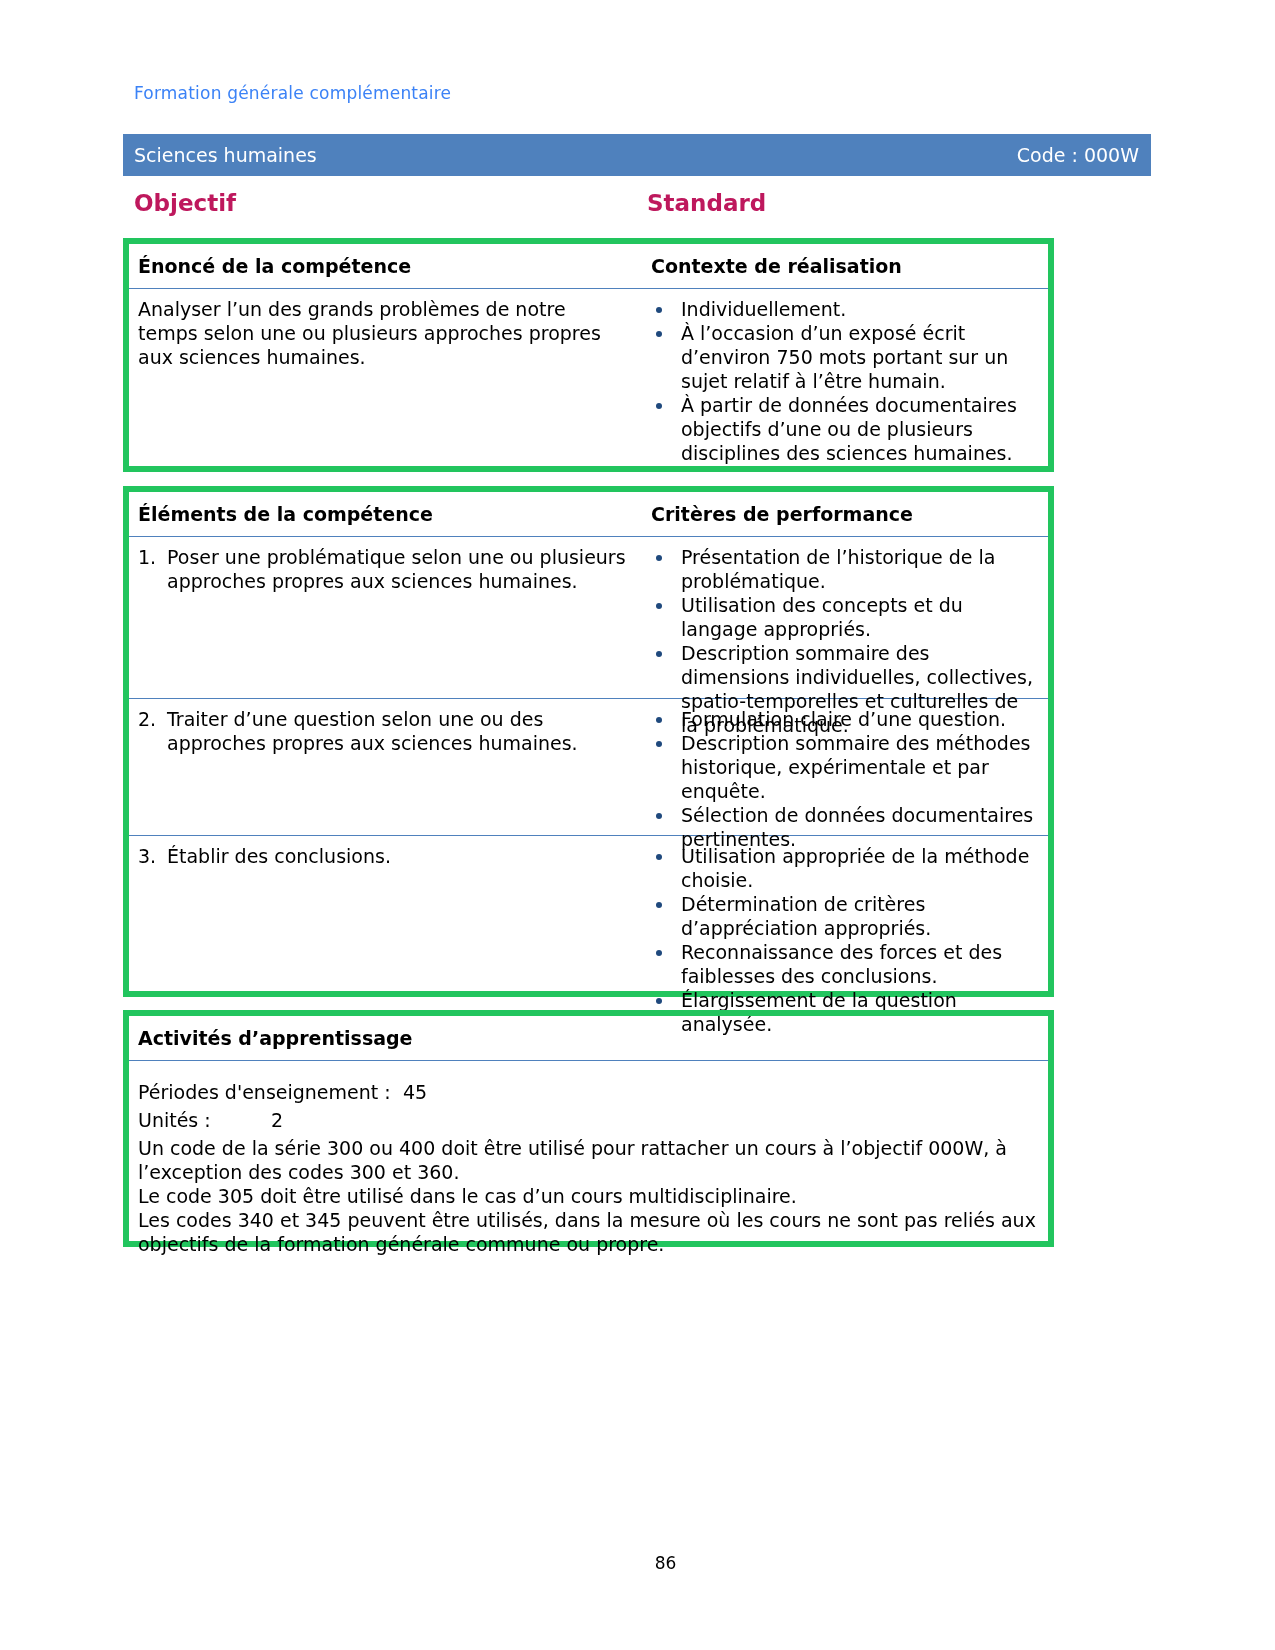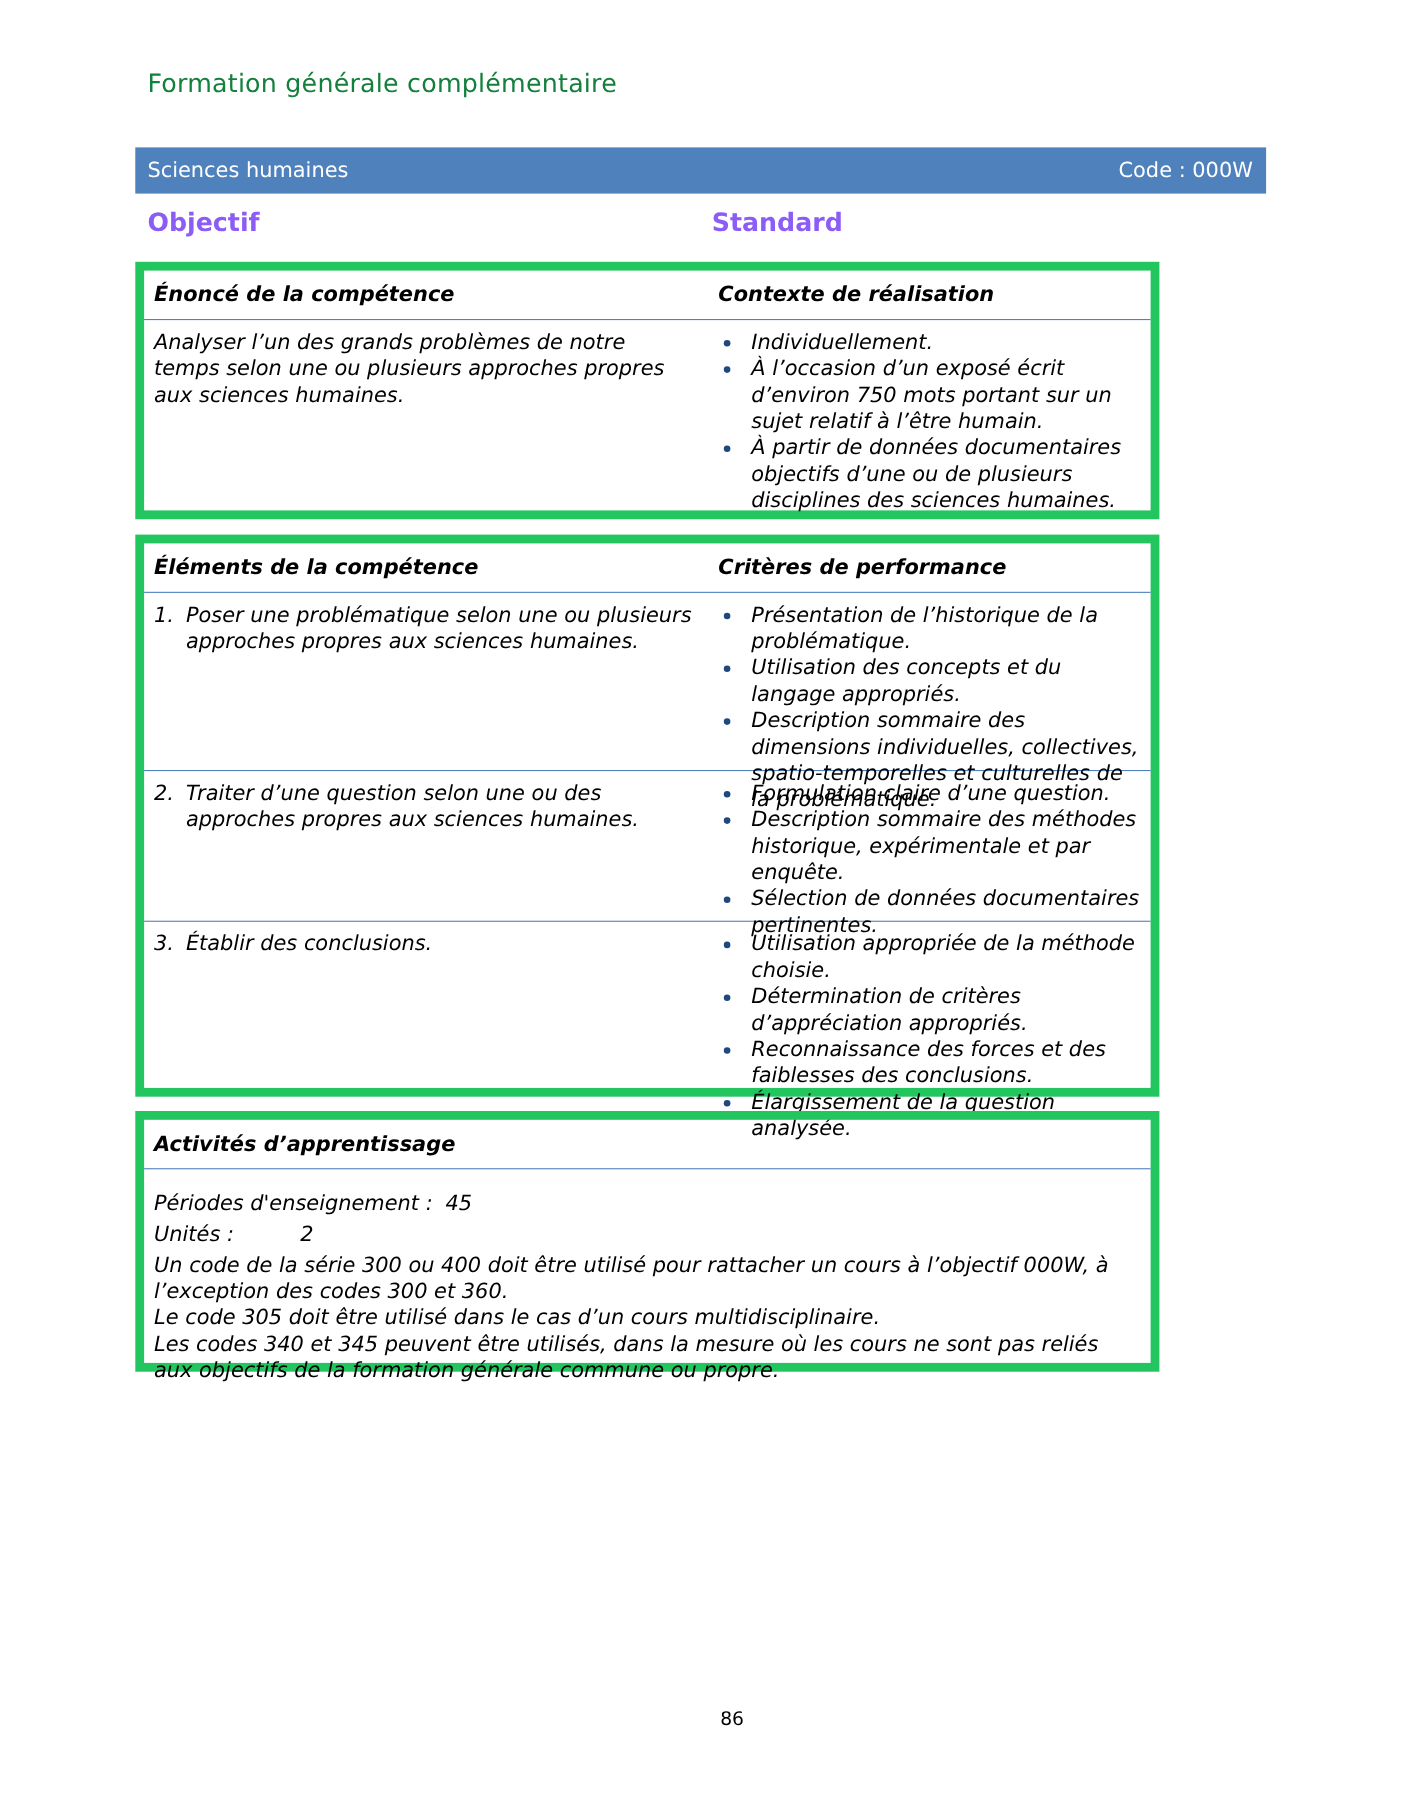--- a/index.html
+++ b/index.html
@@ -1,40 +1,40 @@
 <!DOCTYPE html>
 <html><head>
 <meta charset="utf-8">
 <style>
   html, body { margin: 0; padding: 0; background: #ffffff; }
   body {
     width: 1275px; height: 1650px; position: relative; overflow: hidden;
     font-family: "DejaVu Sans", sans-serif; color: #000;
   }
   .page-header {
-    position: absolute; left: 134px; top: 64px;
-    font-size: 23px; color: #15803d; letter-spacing: 0.2px;
+    position: absolute; left: 134px; top: 83px;
+    font-size: 17px; color: #3b82f6; letter-spacing: 0.2px;
   }
   .title-bar {
     position: absolute; left: 123px; top: 134px; width: 1028px; height: 42px;
     background: #4f81bd; color: #fff; display: flex; align-items: center;
     justify-content: space-between; padding: 0 12px 0 11px; box-sizing: border-box;
     font-size: 19px;
     gap: 36px;
   }
   .col-heads {
     position: absolute; top: 190px; left: 134px; width: 1010px; height: 36px;
-    font-weight: bold; font-size: 23px; color: #8b5cf6;
+    font-weight: bold; font-size: 23px; color: #be185d;
   }
   .col-heads .left { position: absolute; left: 0; top: 0; }
   .col-heads .right { position: absolute; left: 513px; top: 0; }
 
   .box {
     position: absolute; left: 123px; width: 931px;
-    border: 8px solid #22c55e; box-sizing: border-box; font-style: italic;
+    border: 6px solid #22c55e; box-sizing: border-box;
   }
   .row { display: flex; border-top: 1px solid #4f81bd; }
   .row.head { border-top: none; height: 44px; align-items: center; font-weight: bold; font-size: 19px; }
   .cell-l { width: 513px; padding-left: 9px; box-sizing: border-box; }
   .cell-r { flex: 1; padding-left: 9px; box-sizing: border-box; }
   .body-text { font-size: 19px; line-height: 24px; }
   .row.body { padding-top: 8px; padding-bottom: 20px; box-sizing: border-box; }
 
   ul.bul { list-style: none; margin: 0; padding: 0; }
   ul.bul li { position: relative; padding-left: 30px; font-size: 19px; line-height: 24px; padding-right: 10px; }

